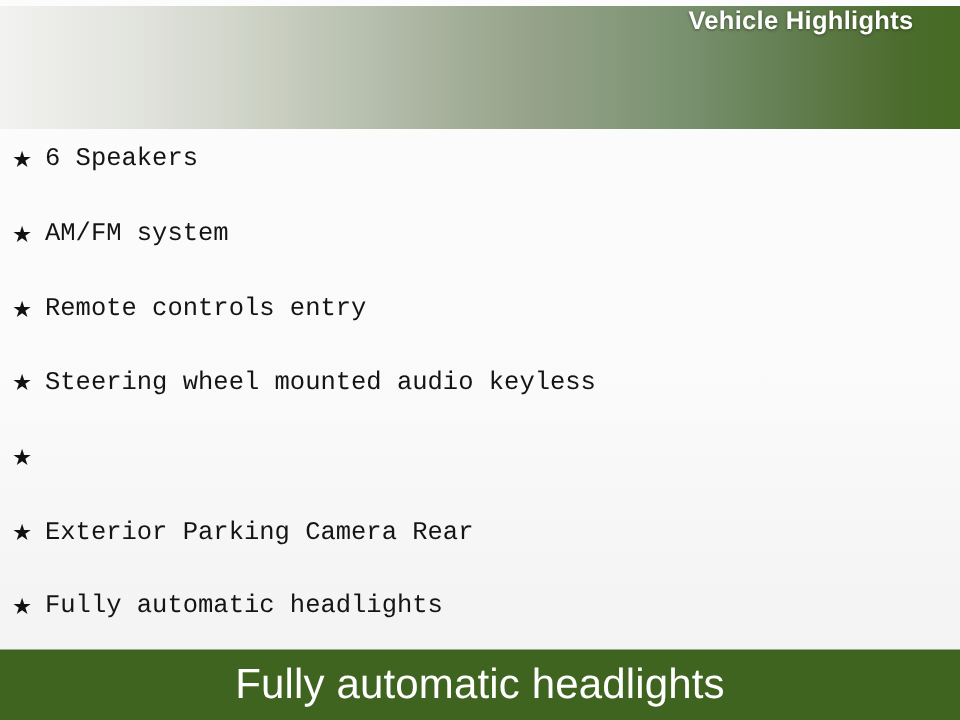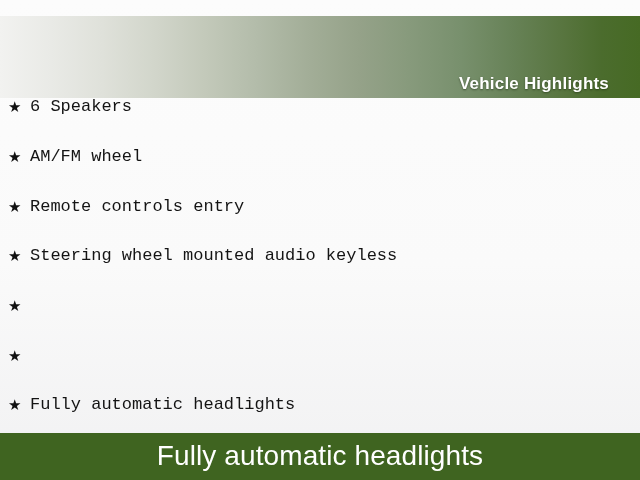--- a/index.html
+++ b/index.html
@@ -20,40 +20,40 @@
     width: 640px;
     height: 480px;
     background: linear-gradient(to bottom, #fcfcfc 0%, #fafafa 55%, #f1f1f2 100%);
     overflow: hidden;
   }
 
   
   .header {
     position: absolute;
     left: 0;
-    top: 16px;
+    top: 4px;
     width: 640px;
     height: 82px;
     background: linear-gradient(to right,
         #f2f2f0 0%,
         #e9eae6 8%,
         #dfe1da 16%,
         #d2d6cb 24%,
         #c3c9ba 32%,
         #b3bcaa 40%,
         #a3ae98 48%,
         #95a289 56%,
         #879a7c 64%,
         #78906d 72%,
         #678257 80%,
         #58753f 88%,
         #4b6c2d 94%,
         #466a24 100%);
     display: flex;
-    align-items: flex-end;
+    align-items: flex-start;
     justify-content: flex-end;
   }
   .header-title {
     color: #ffffff;
     font-size: 17px;
     font-weight: bold;
     letter-spacing: 0.2px;
     margin-right: 31px;
     margin-bottom: 4px;
     text-shadow: 0 1px 2px rgba(20,35,10,0.55);
@@ -130,35 +130,36 @@
     <span class="header-title">Vehicle Highlights</span>
   </div>
 
   <ul class="highlights">
     <li class="highlight-item" style="top:12px;">
       <span class="bullet-star">★</span>
       <span class="highlight-label">6 Speakers</span>
     </li>
     <li class="highlight-item" style="top:62px;">
       <span class="bullet-star">★</span>
-      <span class="highlight-label">AM/FM wheel</span>
+      <span class="highlight-label">AM/FM system</span>
     </li>
     <li class="highlight-item" style="top:112px;">
       <span class="bullet-star">★</span>
       <span class="highlight-label">Remote controls entry</span>
     </li>
     <li class="highlight-item" style="top:161px;">
       <span class="bullet-star">★</span>
       <span class="highlight-label">Steering wheel mounted audio keyless</span>
     </li>
     <li class="highlight-item" style="top:211px;">
       <span class="bullet-star">★</span>
     </li>
     <li class="highlight-item" style="top:261px;">
       <span class="bullet-star">★</span>
+      <span class="highlight-label">Exterior Parking Camera Rear</span>
     </li>
     <li class="highlight-item" style="top:310px;">
       <span class="bullet-star">★</span>
       <span class="highlight-label">Fully automatic headlights</span>
     </li>
   </ul>
 
   <div class="caption-bar">
     <span class="caption-text">Fully automatic headlights</span>
   </div>

